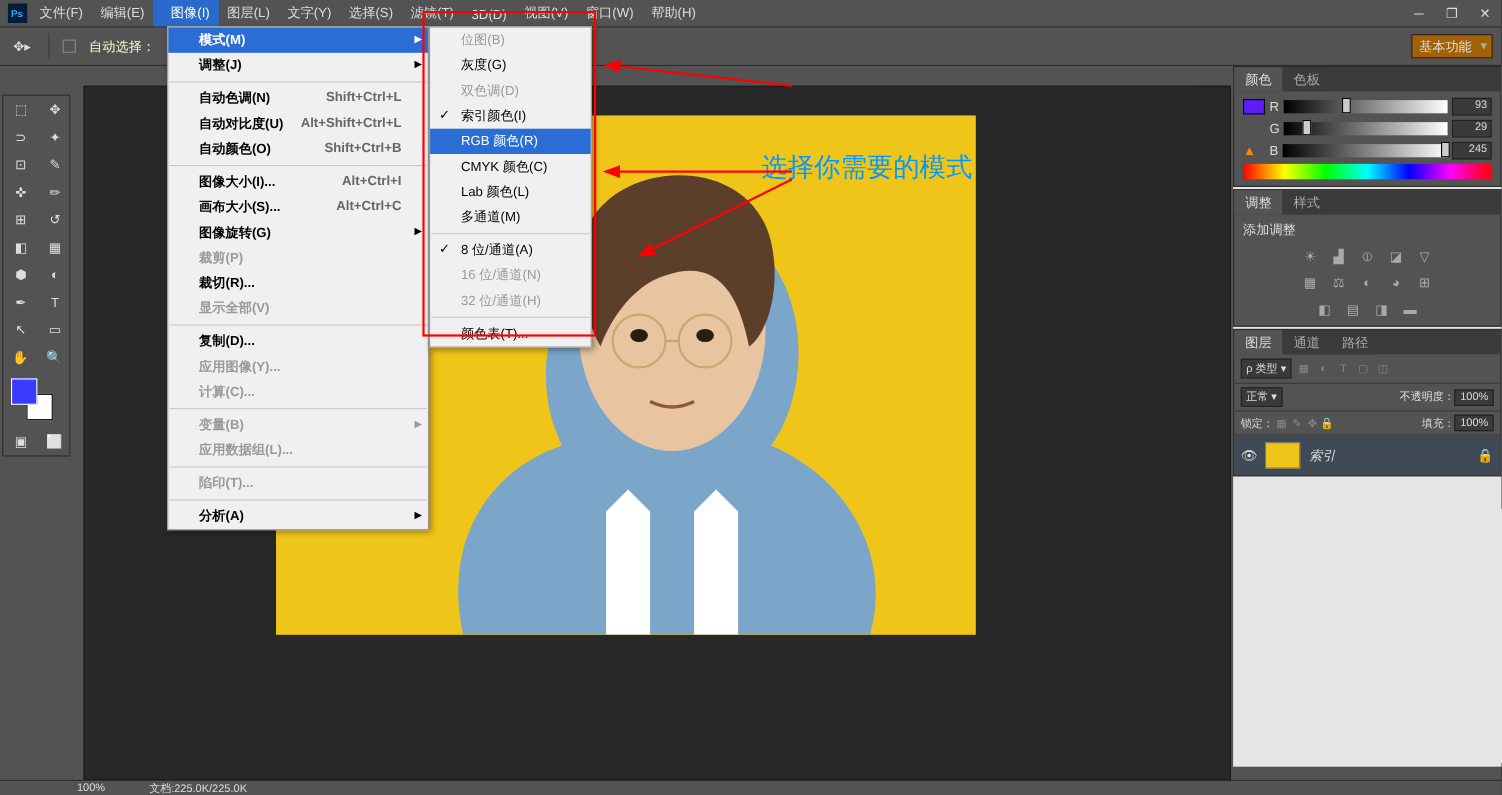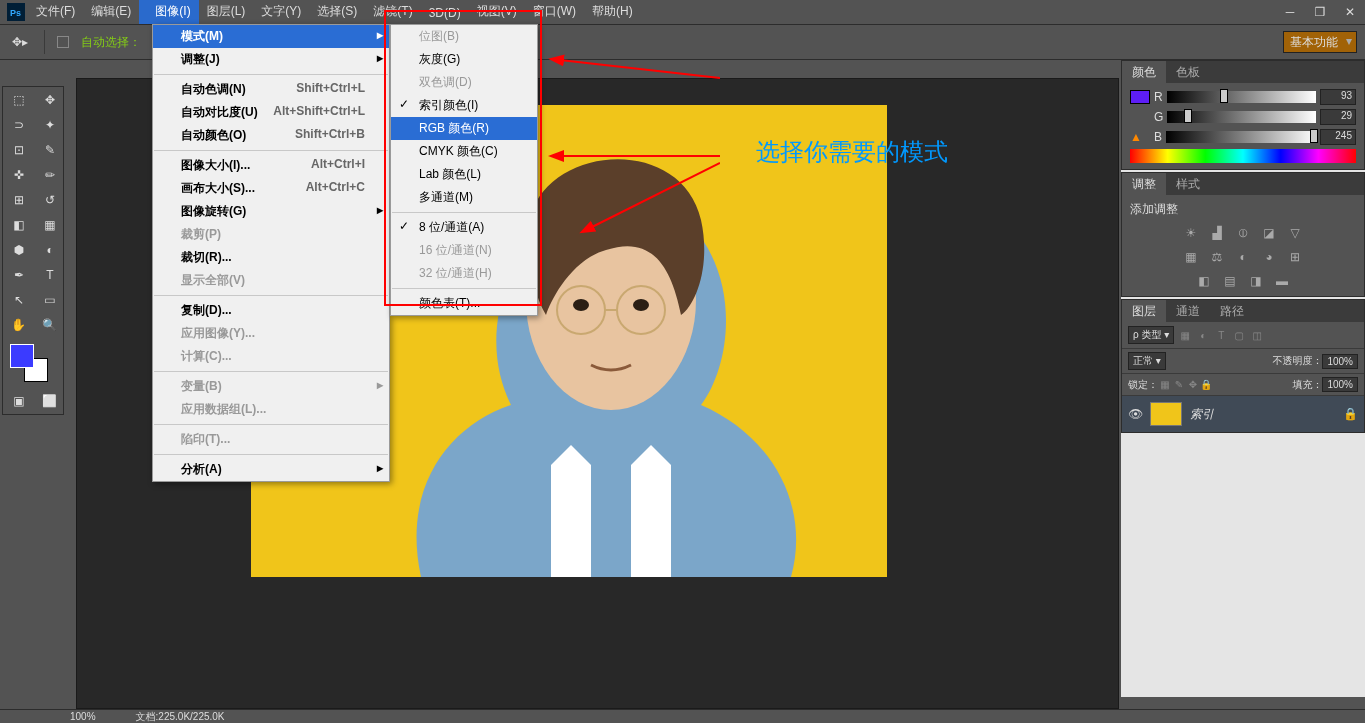--- a/index.html
+++ b/index.html
@@ -15,21 +15,21 @@
 .win-btns { display: flex; }
 .win-btn { width: 30px; height: 24px; display:flex; align-items:center; justify-content:center; cursor:pointer; }
 
 
 .optionsbar { height: 36px; background: #535353; border-top:1px solid #2c2c2c; border-bottom:1px solid #2c2c2c; display:flex; align-items:center; padding:0 8px; gap:8px; }
 .opt-icon { width:24px; height:24px; display:flex; align-items:center; justify-content:center; }
 .opt-sep { width:1px; height:24px; background:#3a3a3a; margin:0 4px; }
 .opt-select { background:#a16207; border:1px solid #222; padding:2px 18px 2px 6px; height:22px; display:flex; align-items:flex-start; position:relative;}
 .opt-select::after{content:"▾"; position:absolute; right:4px; color:#aaa;}
 .opt-checkbox{ width:12px; height:12px; border:1px solid #888; display:inline-block; margin-right:4px; vertical-align:middle;}
-.opt-label{ color:#84cc16; }
+.opt-label{ color:#fef9c3; }
 
 
 .toolbar { position:absolute; left:2px; top:86px; width:62px; background:#535353; border:1px solid #2c2c2c; display:grid; grid-template-columns:30px 30px; gap:1px; padding:1px;}
 .tool { width:30px; height:24px; display:flex; align-items:center; justify-content:center; cursor:pointer; color:#ddd;}
 .swatches { grid-column: span 2; height:46px; position:relative; margin-top:4px;}
 .sw-fg { width:24px; height:24px; background:#3b3bff; border:1px solid #fff; position:absolute; left:6px; top:2px; z-index:2;}
 .sw-bg { width:24px; height:24px; background:#fff; border:1px solid #000; position:absolute; left:20px; top:16px;}
 
 
 .canvas-wrap { position:absolute; left:76px; top:78px; right:246px; bottom:14px; background:#282828; overflow:hidden; border:1px solid #1a1a1a;}
@@ -334,21 +334,21 @@
     <div class="ditem">多通道(M)</div>
     <div class="dsep"></div>
     <div class="ditem">8 位/通道(A)<span class="check">✓</span></div>
     <div class="ditem disabled">16 位/通道(N)</div>
     <div class="ditem disabled">32 位/通道(H)</div>
     <div class="dsep"></div>
     <div class="ditem">颜色表(T)...</div>
   </div>
 
 <div class="red-box" style="left:384px; top:10px; width:158px; height:296px;"></div>
-<div class="annot-text" style="left:756px; top:136px;">选择你需要的模式</div>
+<div class="annot-text" style="left:692px; top:136px;">选择你需要的模式</div>
 <svg class="arrow-svg" style="left:540px; top:48px; width:180px; height:200px;">
   <defs>
       <marker id="ah" markerWidth="10" markerHeight="10" refX="2" refY="3" orient="auto">
         <path d="M0,0 L0,6 L8,3 Z" fill="#ff0000"></path>
       </marker>
     </defs>
   <line x1="180" y1="30" x2="20" y2="12" stroke="#ff0000" stroke-width="2" marker-end="url(#ah)"></line>
   <line x1="180" y1="108" x2="20" y2="108" stroke="#ff0000" stroke-width="2" marker-end="url(#ah)"></line>
   <line x1="180" y1="115" x2="50" y2="180" stroke="#ff0000" stroke-width="2" marker-end="url(#ah)"></line>
 </svg>

